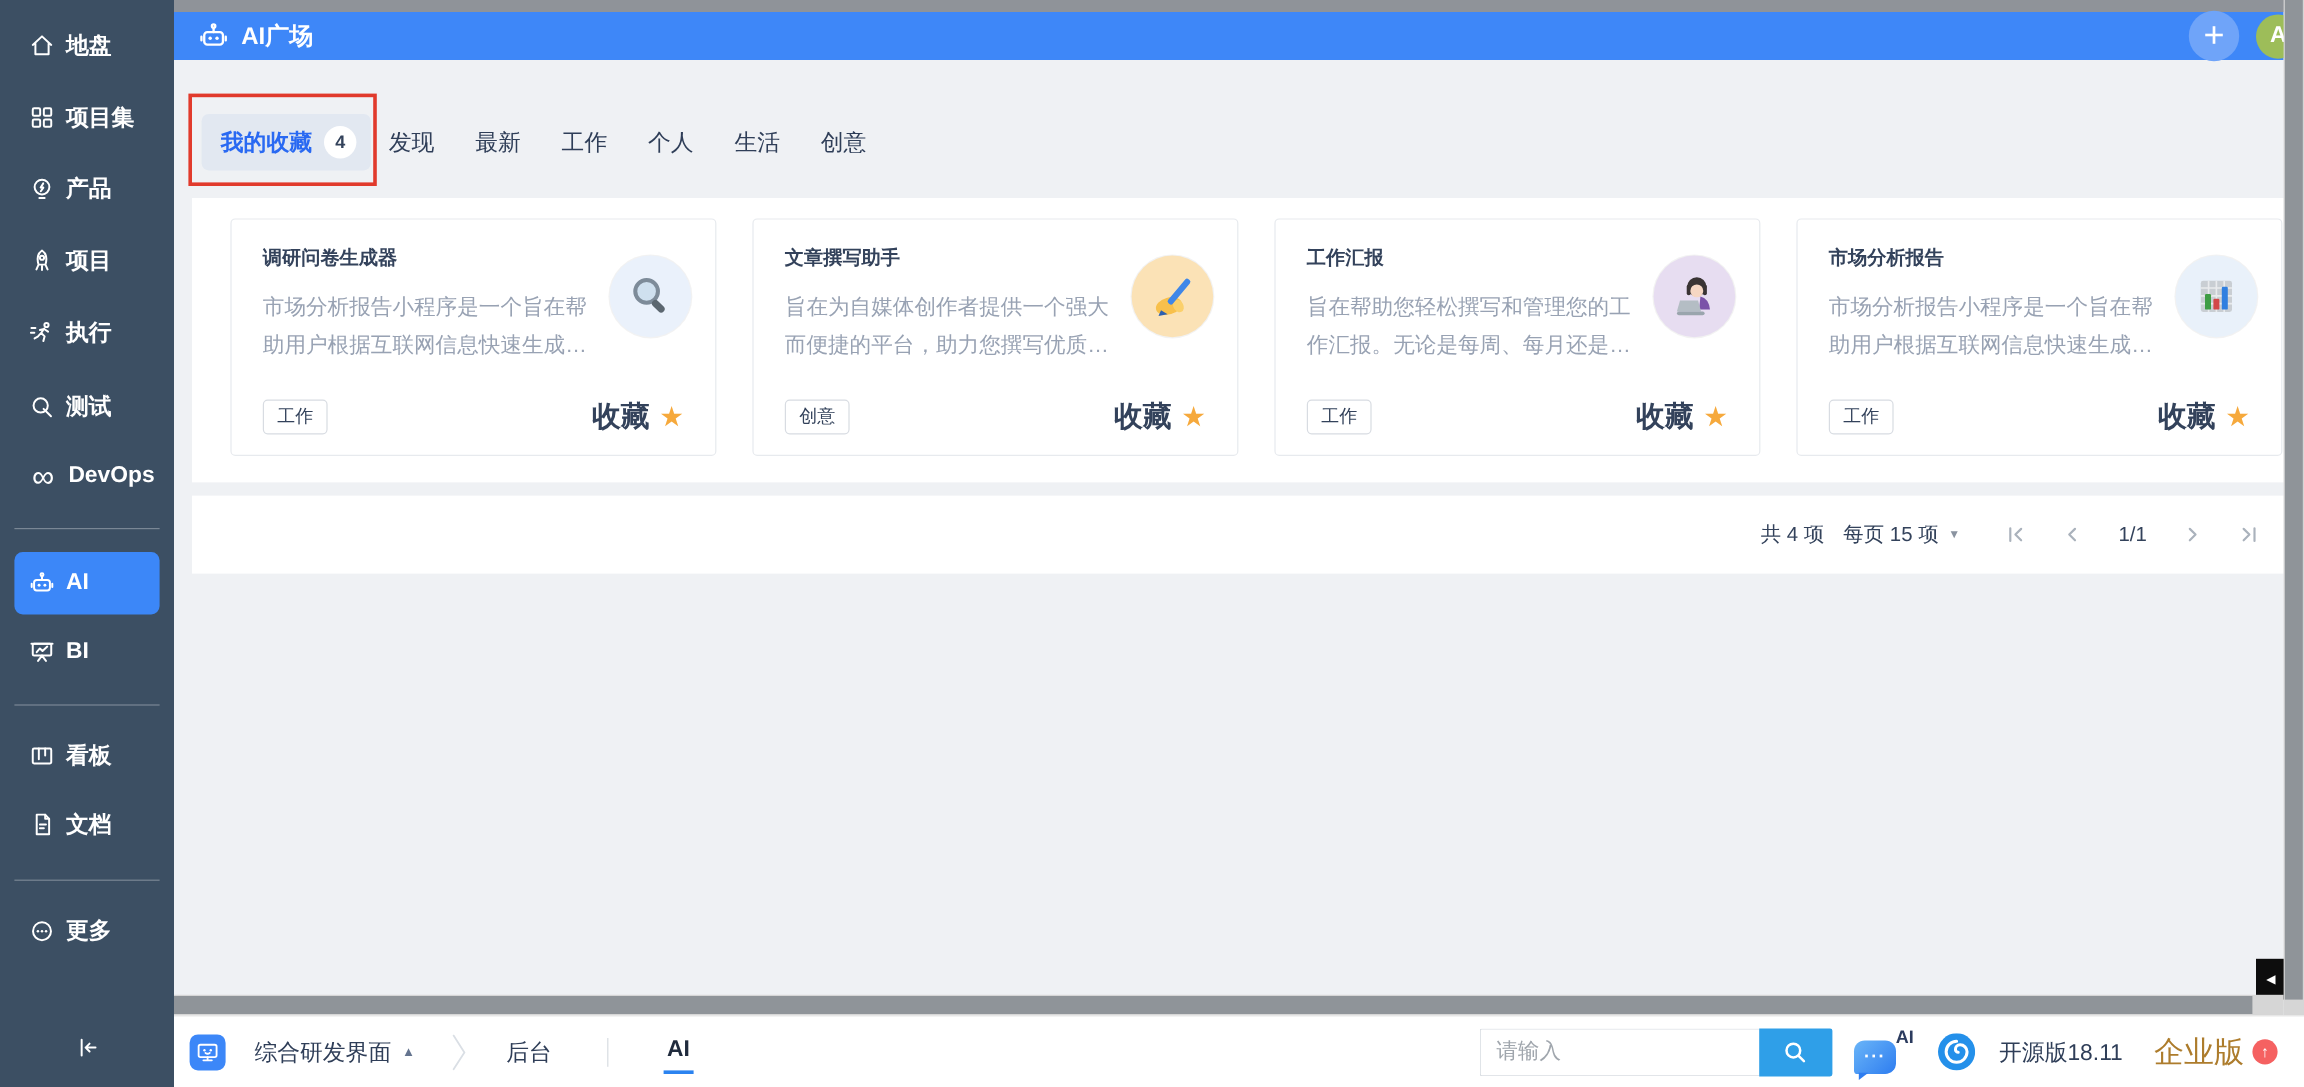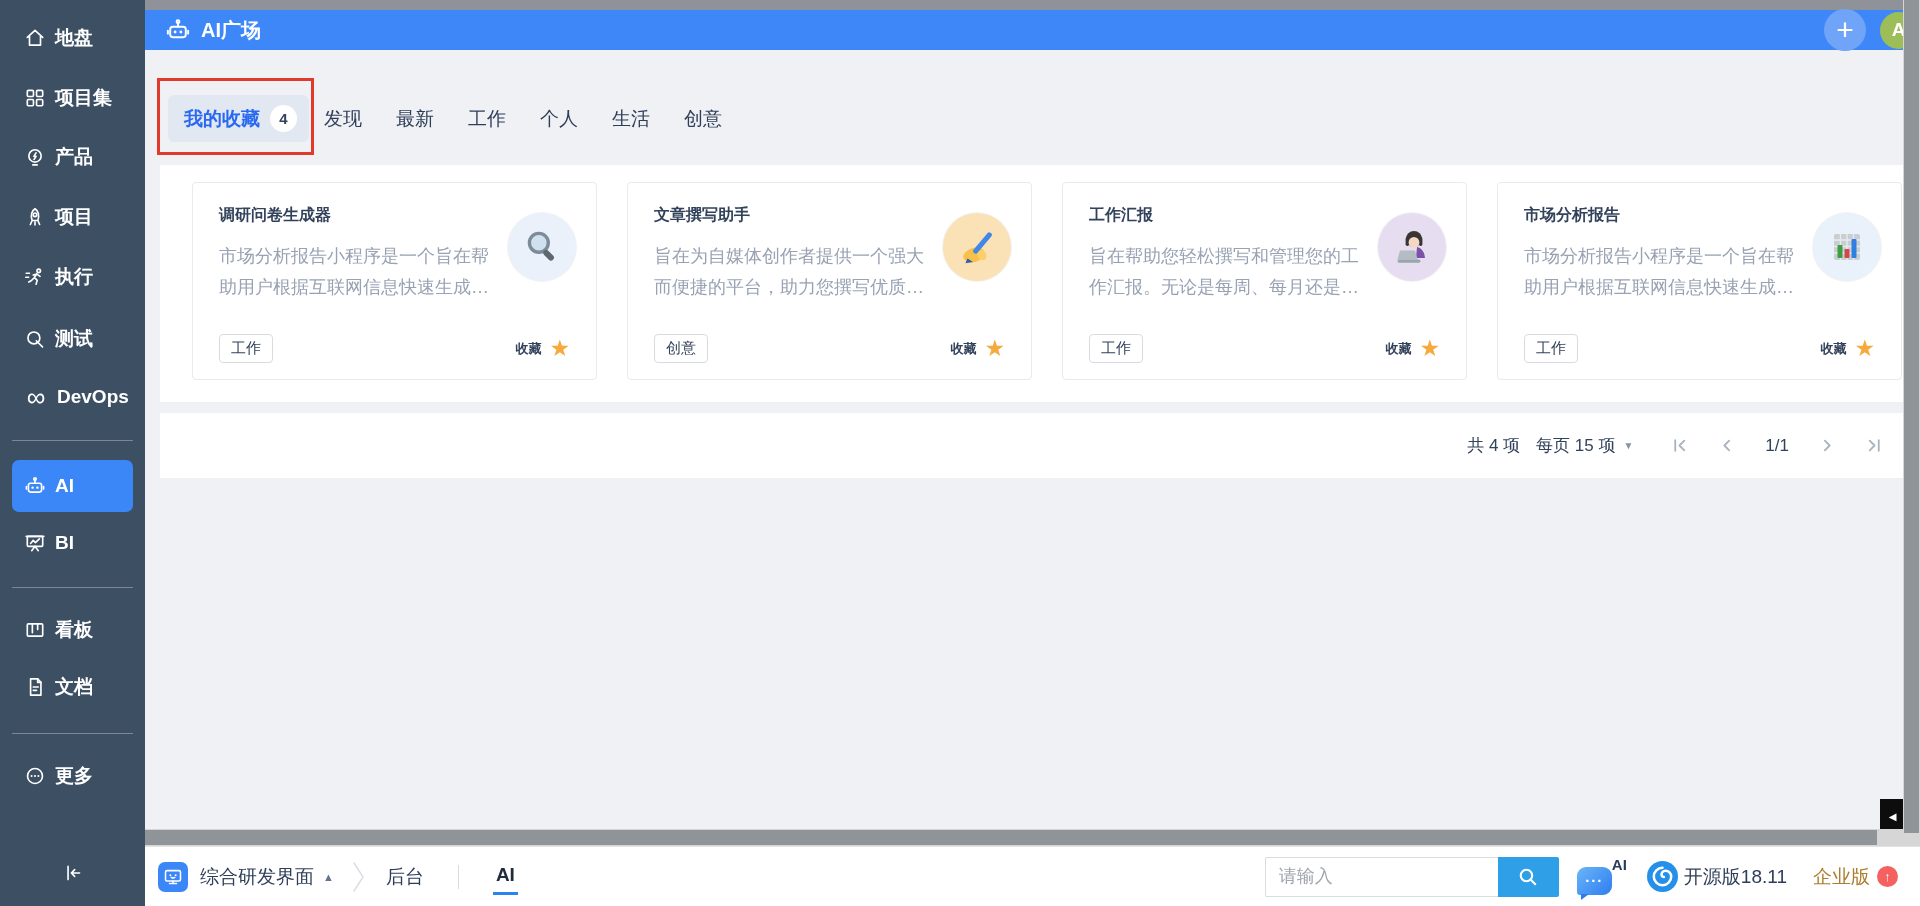--- a/index.html
+++ b/index.html
@@ -50,21 +50,21 @@
   .card-desc { margin-top:15px; width:282px; font-size:18px; color:#98a2b3; line-height:31px; height:62px; overflow:hidden; }
   .icon-circle { position:absolute; right:20px; top:30px; width:68px; height:68px; border-radius:50%;
                  display:flex; align-items:center; justify-content:center; box-shadow:0 0 0 1px rgba(0,0,0,.05); }
   .card:nth-child(1) .icon-circle { background:#eaf1fb; }
   .card:nth-child(2) .icon-circle { background:#fbe2b6; }
   .card:nth-child(3) .icon-circle { background:#e7ddf1; }
   .card:nth-child(4) .icon-circle { background:#e9f1fa; }
   .card-foot { position:absolute; left:26px; right:26px; bottom:16px; display:flex; align-items:center; justify-content:space-between; }
   .card-tag { border:1px solid #d8dce2; border-radius:4px; padding:4px 11px; font-size:15px; color:#33425b; }
   .fav-btn { display:flex; align-items:center; gap:8px; cursor:pointer; }
-  .fav-text { font-size:13px; font-weight:700; color:#33425b; }
+  .fav-text { font-size:24px; font-weight:700; color:#33425b; }
   .star { color:#f6a93c; font-size:23px; line-height:1; }
 
   
   .pagination-panel { position:absolute; left:160px; top:413px; width:1743px; height:65px; background:#fff;
                       display:flex; align-items:center; justify-content:flex-end; gap:16px; padding-right:20px;
                       color:#33425b; font-size:17px; }
   .per-page { display:flex; align-items:center; gap:8px; cursor:pointer; }
   .caret { font-size:10px; color:#8a93a0; }
   .pager { display:flex; align-items:center; gap:30px; margin-left:22px; }
   .pager svg { display:block; cursor:pointer; }
@@ -75,21 +75,21 @@
   .panel-toggle { position:absolute; left:1880px; top:799px; width:25px; height:34px; background:#0d0d0d; color:#fff;
                   font-size:10px; display:flex; align-items:center; justify-content:center; z-index:5; cursor:pointer; }
   .vscroll { position:absolute; right:0; top:0; width:17px; height:846px; background:#d6d6d6; z-index:6; }
   .vscroll-thumb { position:absolute; left:1px; top:0; width:15px; height:833px; background:#8f9499; }
   .hscroll { position:absolute; left:145px; top:829px; width:1758px; height:17px; background:#d6d6d6; z-index:5; }
   .hscroll-thumb { position:absolute; left:0; top:1px; width:1732px; height:15px; background:#8f9499; }
 
   
   .bottombar { position:absolute; left:145px; top:846px; width:1775px; height:60px; background:#fff;
                border-top:1px solid #e2e2e2; display:flex; align-items:center; padding:0 22px 0 13px; z-index:6; }
-  .bb-left { display:flex; align-items:center; gap:12px; }
+  .bb-left { display:flex; align-items:center; gap:24px; }
   .app-icon { width:30px; height:30px; border-radius:7px; background:#3c87f8; display:flex; align-items:center; justify-content:center; }
   .app-icon svg path, .app-icon svg rect, .app-icon svg circle { stroke:#fff; stroke-width:1.4; fill:none; stroke-linecap:round; }
   .app-icon svg .fil { fill:#fff; stroke:none; }
   .workspace { display:flex; align-items:center; gap:9px; font-size:19px; color:#2f3e58; cursor:pointer; }
   .tri-up { font-size:11px; color:#64748f; }
   .crumb-sep { margin:0 8px 0 6px; }
   .bb-admin { font-size:19px; color:#2f3e58; cursor:pointer; }
   .bb-divider { width:1px; height:24px; background:#d8dce2; margin:0 22px; }
   .bb-ai { font-size:19px; font-weight:700; color:#202b3d; border-bottom:3px solid #2b83f0; padding:6px 3px 6px; cursor:pointer; }
   .bb-right { margin-left:auto; display:flex; align-items:center; gap:18px; }
@@ -100,24 +100,24 @@
   .search-btn { width:61px; height:40px; background:#2f9fe8; border:none; border-radius:0 2px 2px 0;
                 display:flex; align-items:center; justify-content:center; cursor:pointer; }
   .chat-wrap { position:relative; width:52px; height:40px; cursor:pointer; }
   .chat-bubble { position:absolute; left:0; bottom:2px; width:35px; height:28px; border-radius:9px 9px 9px 3px;
                  background:linear-gradient(135deg,#6ab5f8,#2e7df0); display:flex; align-items:center; justify-content:center; }
   .chat-bubble:after { content:""; position:absolute; left:4px; bottom:-5px; width:0; height:0;
                        border-left:8px solid #2e7df0; border-bottom:6px solid transparent; }
   .chat-dots { color:#fff; font-size:15px; font-weight:700; letter-spacing:1px; line-height:1; }
   .chat-ai { position:absolute; right:2px; top:-1px; font-size:15px; font-weight:700; color:#2b3b5e; }
   .logo { width:31px; height:31px; cursor:pointer; }
-  .brand { display:flex; align-items:center; gap:6px; }
+  .brand { display:flex; align-items:center; gap:20px; }
   .version { font-size:19px; color:#2f3e58; }
   .upgrade { display:flex; align-items:center; gap:7px; cursor:pointer; margin-left:8px; }
-  .upgrade-text { font-size:19px; color:#ad7c2c; }
+  .upgrade-text { font-size:25px; color:#ad7c2c; }
   .up-badge { width:21px; height:21px; border-radius:50%; background:#f56161; color:#fff; font-size:13px; font-weight:700;
               display:flex; align-items:center; justify-content:center; }
 </style>
 </head>
 <body>
 
 <div class="screen">
 
   <nav class="sidebar">
 

